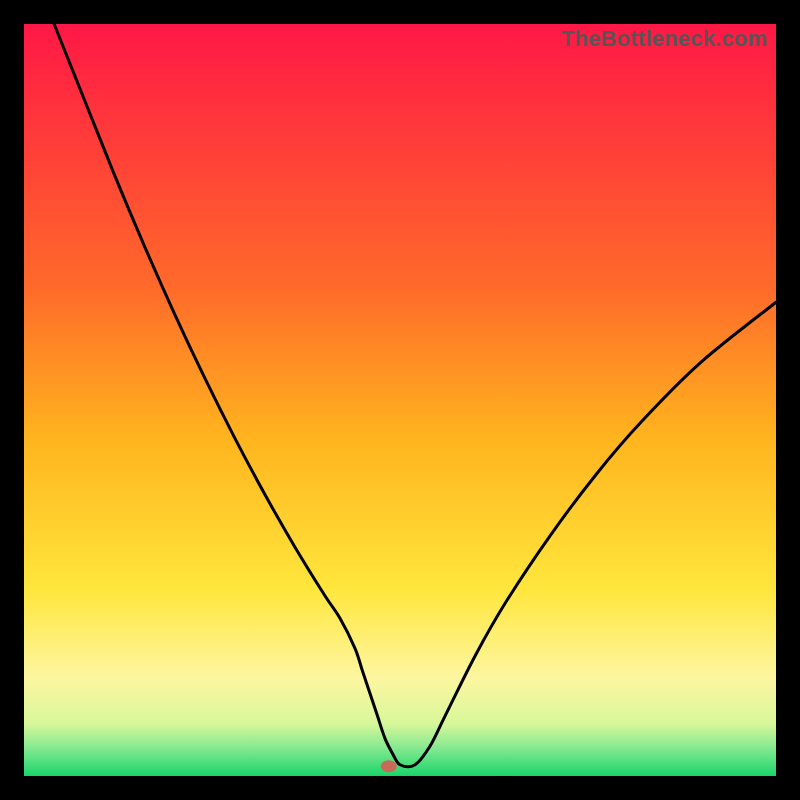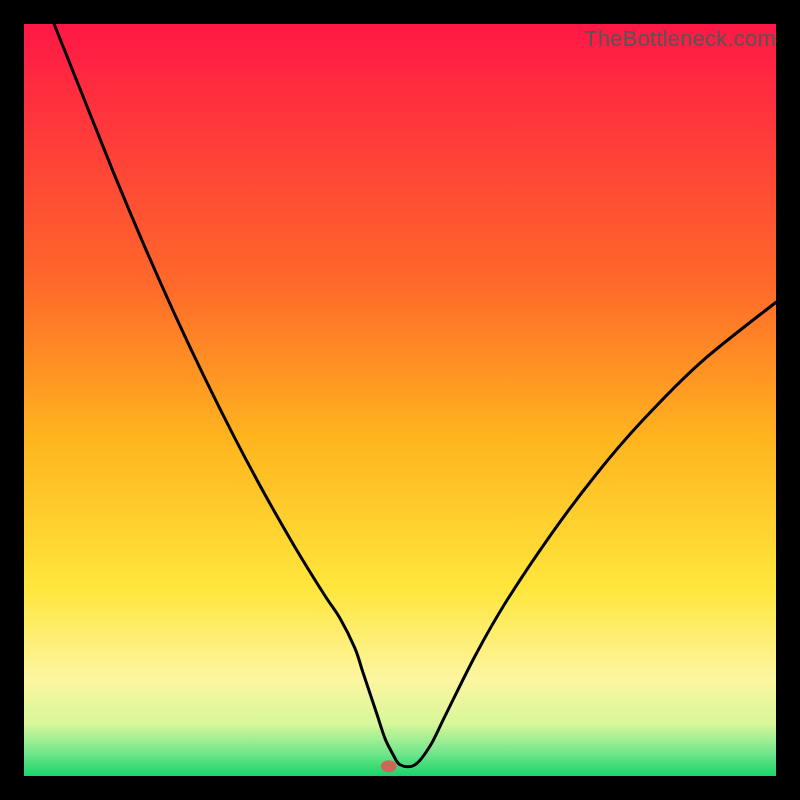--- a/index.html
+++ b/index.html
@@ -19,24 +19,24 @@
   }
   .plot-area {
     position: relative;
     width: 100%;
     height: 100%;
     overflow: hidden;
   }
   .watermark {
     position: absolute;
     top: 2px;
-    right: 0;
+    right: 8px;
     color: #555;
     font-size: 22px;
-    font-weight: 400;
+    font-weight: 700;
     letter-spacing: 0.2px;
     user-select: none;
   }
   svg {
     display: block;
   }
 </style>
 </head>
 <body>
 

